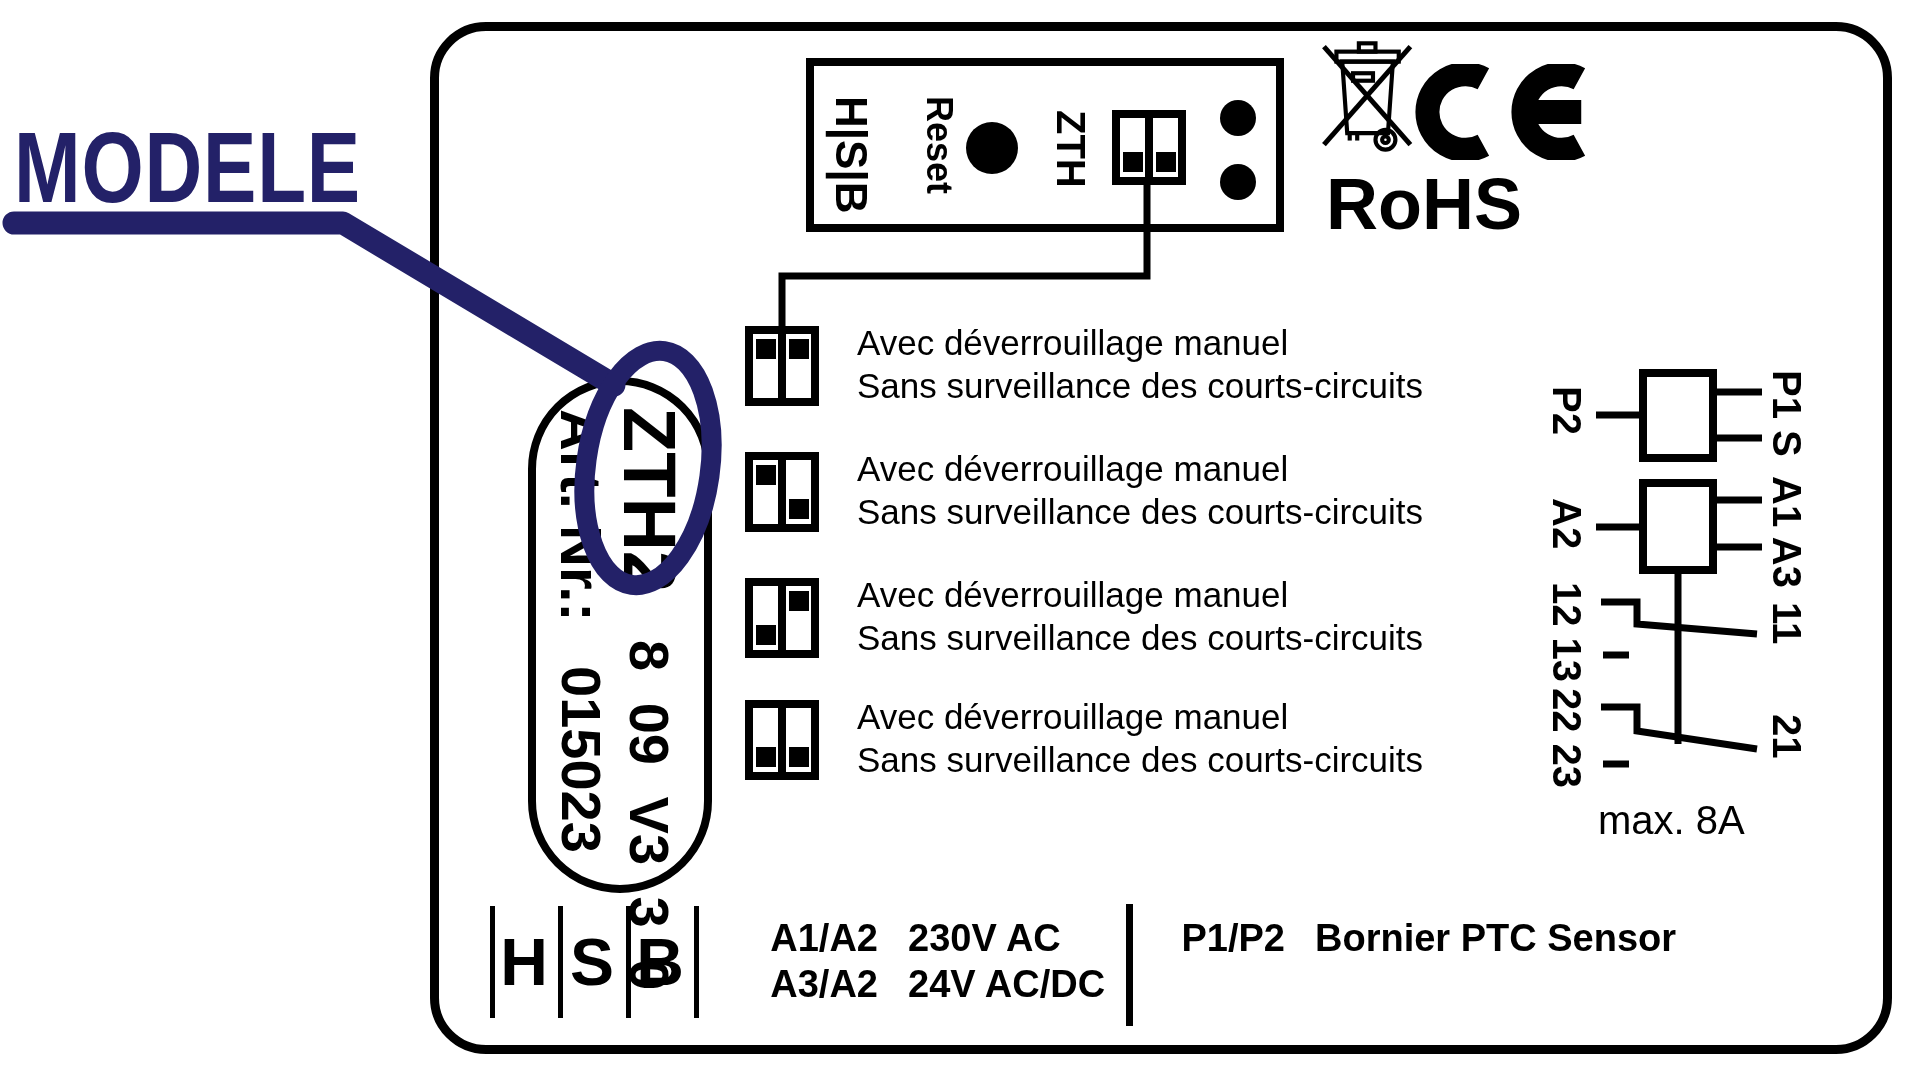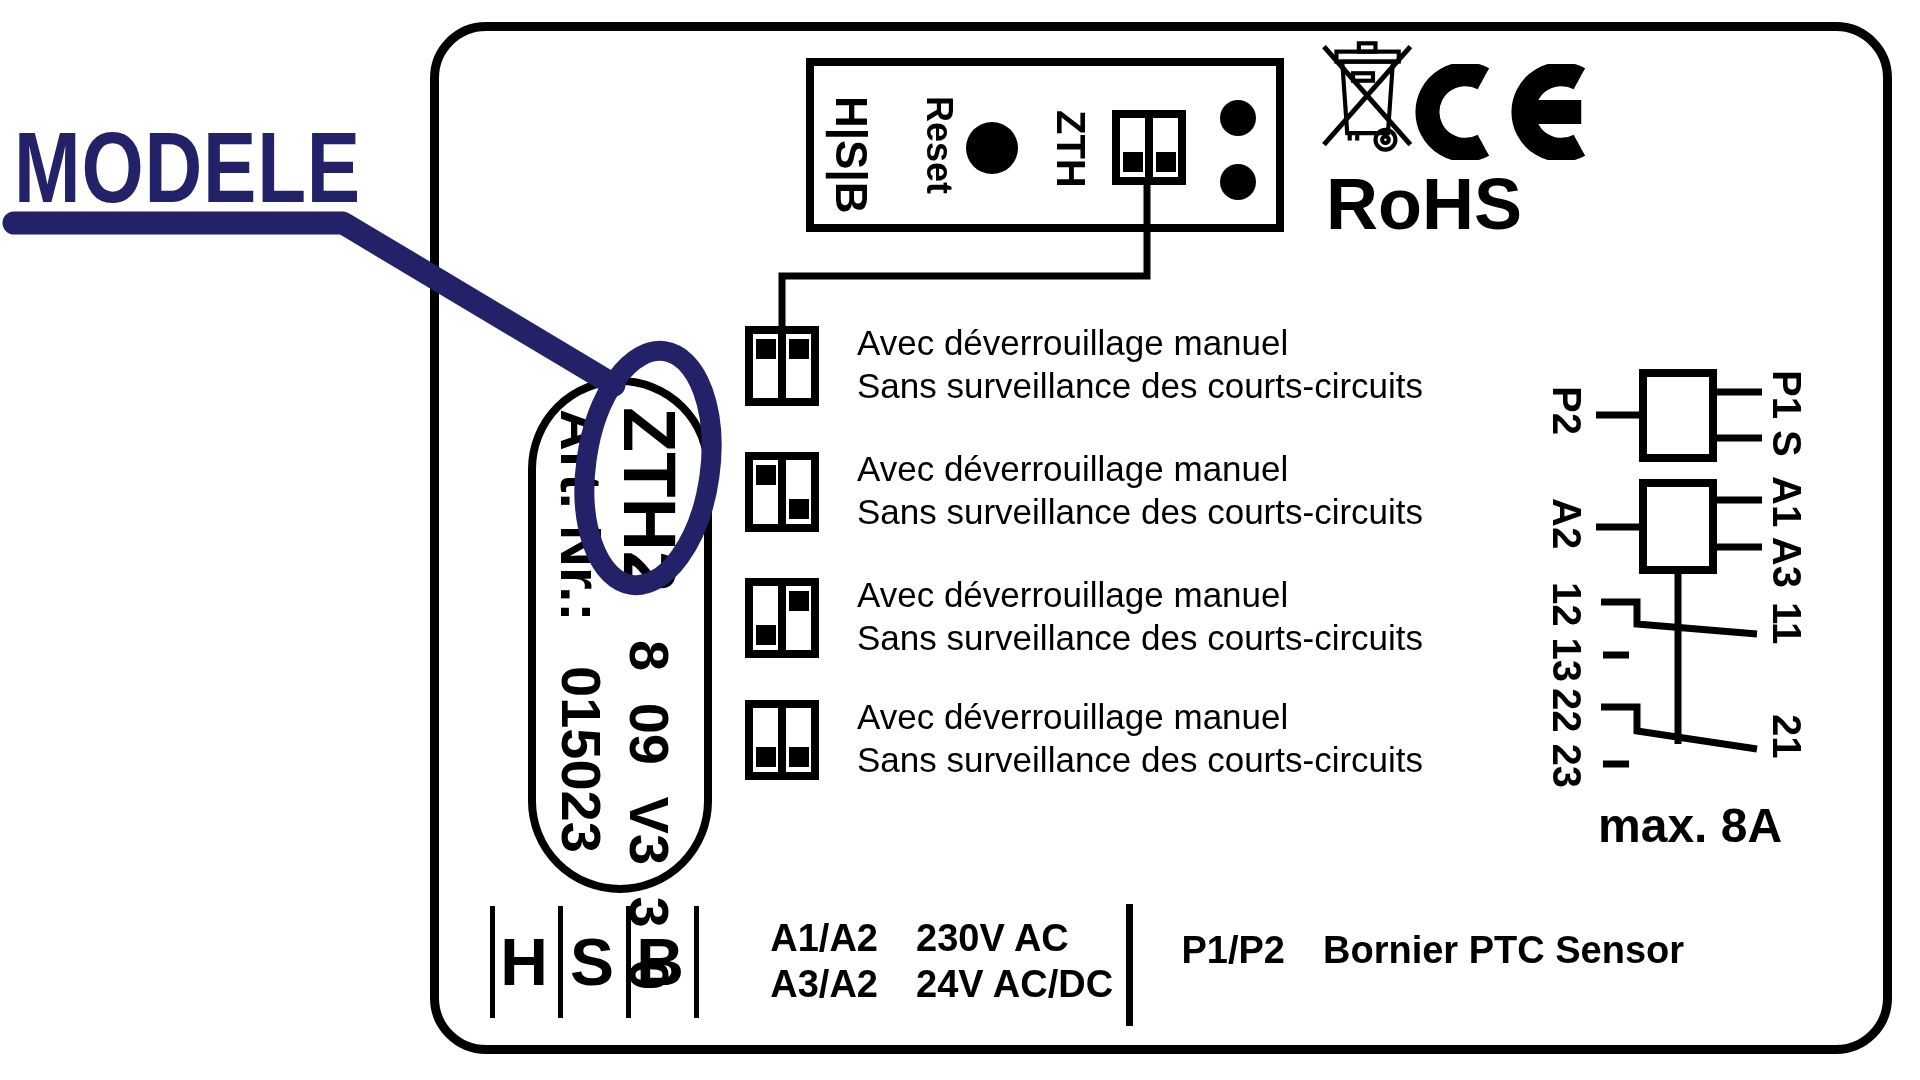--- a/index.html
+++ b/index.html
@@ -28,37 +28,37 @@
   .jumper .cell.bottom .pin{bottom:5px;}
   .jumper.tall .cell{height:59px;}
 
   
   .opt{display:flex;align-items:flex-start;gap:38px;}
   .opt .txt{font-size:35px;line-height:43px;font-weight:normal;margin-top:-5px;white-space:nowrap;}
 
   .title-line{font-size:40px;font-weight:bold;white-space:nowrap;}
 
   
-  .legend-row{display:flex;font-size:38px;line-height:46px;font-weight:bold;white-space:nowrap;gap:8px;}
+  .legend-row{display:flex;font-size:38px;line-height:46px;font-weight:bold;white-space:nowrap;}
   .legend-row .term{display:inline-block;text-align:right;}
   .lg-left .term{width:118px;}
   .lg-right .term{width:125px;}
   .legend-row .desc{margin-left:30px;}
   .legend-div{left:1126px;top:904px;width:7px;height:122px;background:#000;}
 
   
   .flogo{left:490px;top:906px;width:210px;height:112px;}
   .flogo .bar{position:absolute;top:0;width:5px;height:112px;background:#000;}
   .flogo .ltr{position:absolute;top:0;width:58px;height:112px;line-height:112px;text-align:center;
               font-size:66px;font-weight:bold;}
 
   
   .rohs{left:1326px;top:163px;font-size:72px;font-weight:bold;}
 
-  .max-rating{left:1598px;top:798px;font-size:48px;font-weight:bold;white-space:nowrap;}
+  .max-rating{left:1598px;top:798px;font-size:40px;font-weight:normal;white-space:nowrap;}
 
   .wlabel{font-size:40px;}
   svg{display:block;}
 </style>
 </head>
 <body>
 
 <div id="stage">
 
   <div class="abs main-rect"></div>
@@ -178,21 +178,21 @@
     <div class="legend-row">
         <span class="term">A1/A2</span>
       <span class="desc">230V AC</span>
       </div>
     <div class="legend-row">
         <span class="term">A3/A2</span>
       <span class="desc">24V AC/DC</span>
       </div>
   </div>
   <div class="abs legend-div"></div>
-  <div class="abs lg-right" style="left:1160px;top:915px;margin-top:12px;">
+  <div class="abs lg-right" style="left:1160px;top:915px;">
     <div class="legend-row">
         <span class="term">P1/P2</span>
       <span class="desc">Bornier PTC Sensor</span>
       </div>
   </div>
 
   <div class="abs flogo">
     <div class="bar" style="left:0;"></div>
       <div class="bar" style="left:68px;"></div>
     <div class="bar" style="left:136px;"></div>

